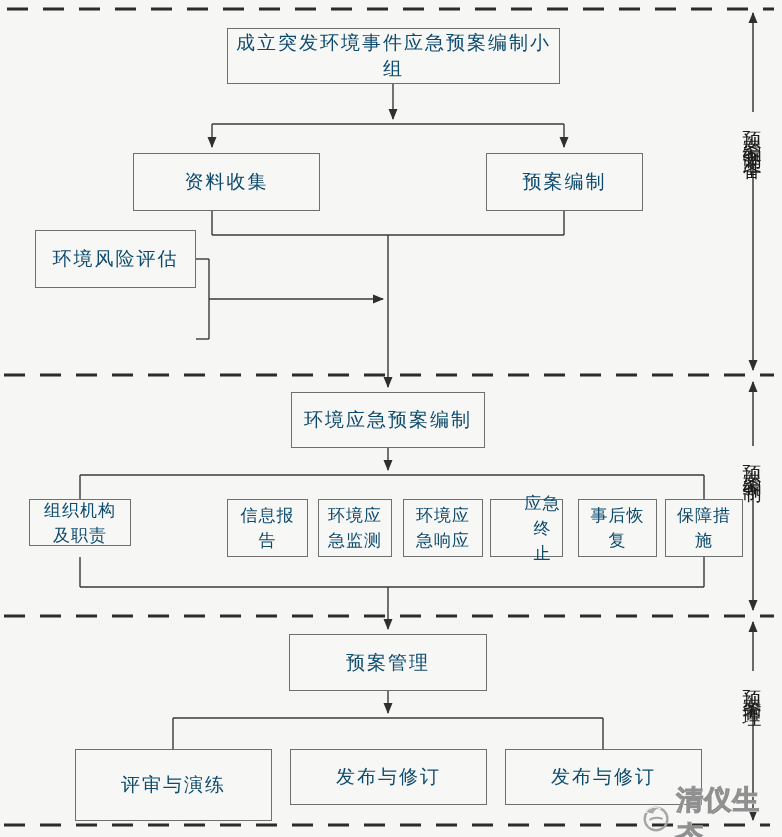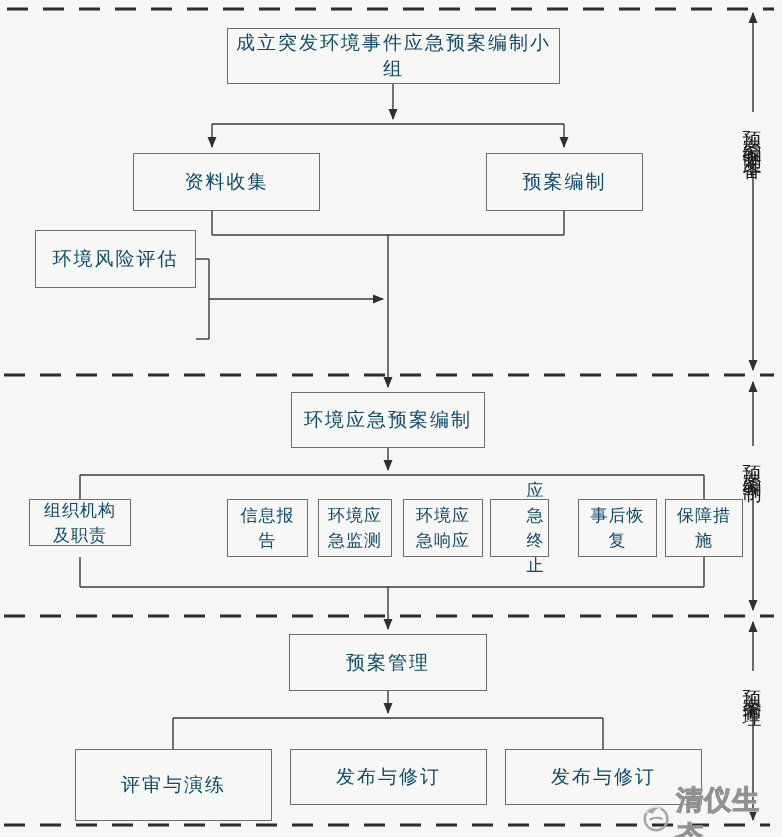--- a/index.html
+++ b/index.html
@@ -132,21 +132,21 @@
   <div class="node" style="left:291px;top:392px;width:194px;height:56px;">环境应急预案编制</div>
 
   <div class="node small" style="left:29px;top:499px;width:102px;height:47px;">组织机构
 及职责</div>
   <div class="node small" style="left:227px;top:499px;width:81px;height:58px;">信息报
 告</div>
   <div class="node small" style="left:318px;top:499px;width:74px;height:58px;">环境应
 急监测</div>
   <div class="node small" style="left:403px;top:499px;width:80px;height:58px;">环境应
 急响应</div>
-  <div class="node small" style="left:490px;top:499px;width:59px;height:58px;padding-left:32px;">应急终
+  <div class="node small" style="left:490px;top:499px;width:73px;height:58px;padding-left:32px;">应急终
 止</div>
   <div class="node small" style="left:578px;top:499px;width:79px;height:58px;">事后恢
 复</div>
   <div class="node small" style="left:665px;top:499px;width:78px;height:58px;">保障措
 施</div>
 
   <div class="node" style="left:289px;top:634px;width:198px;height:57px;">预案管理</div>
 
   <div class="node" style="left:75px;top:749px;width:197px;height:72px;">评审与演练</div>
   <div class="node" style="left:290px;top:749px;width:197px;height:56px;">发布与修订</div>

